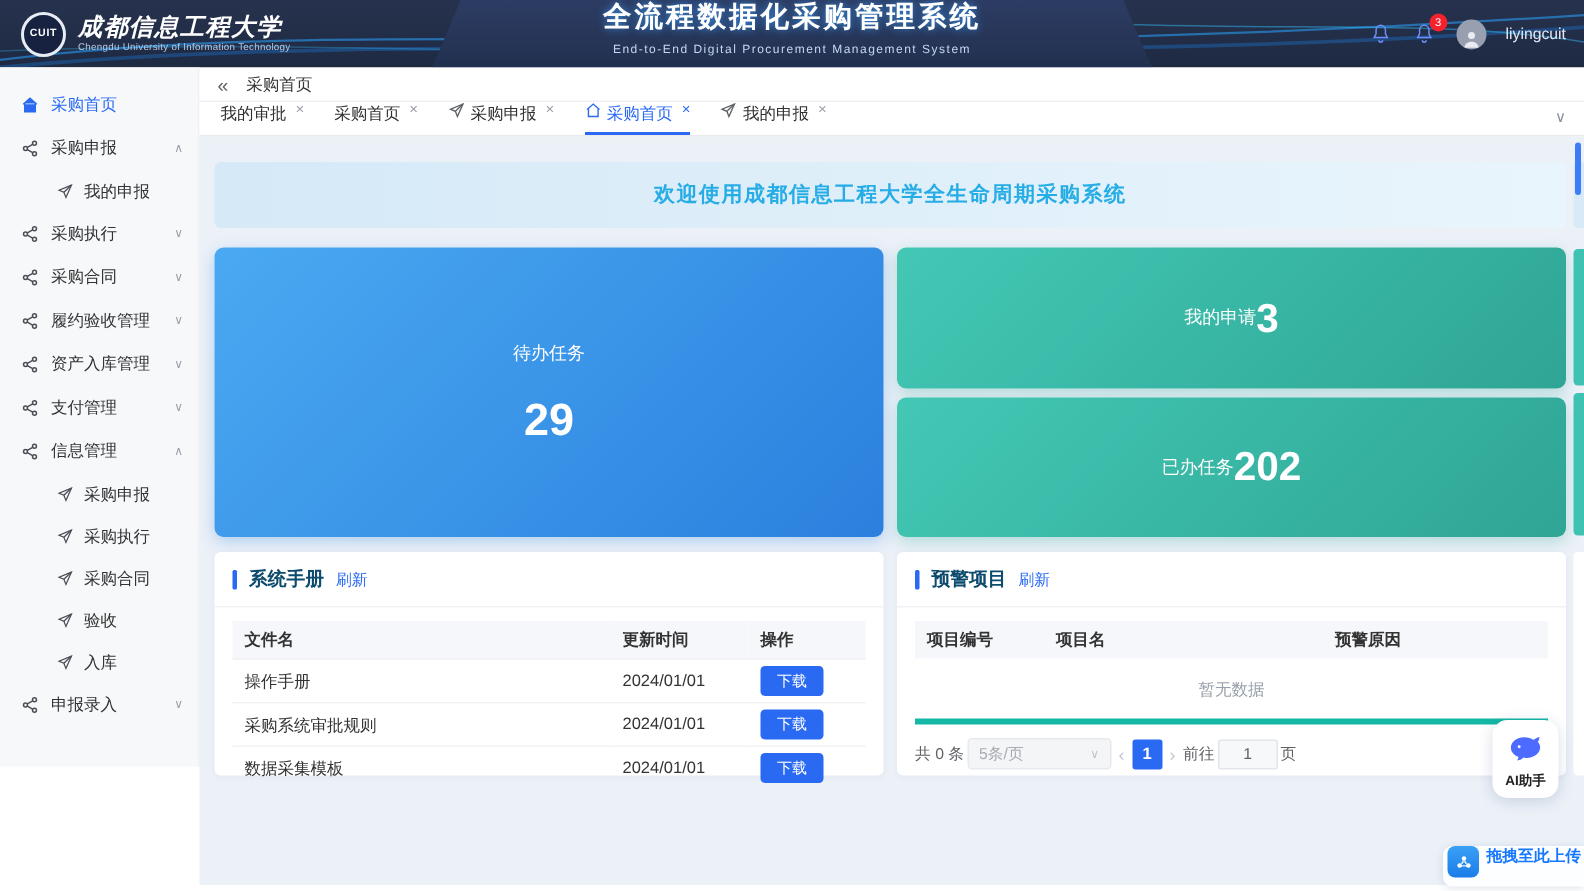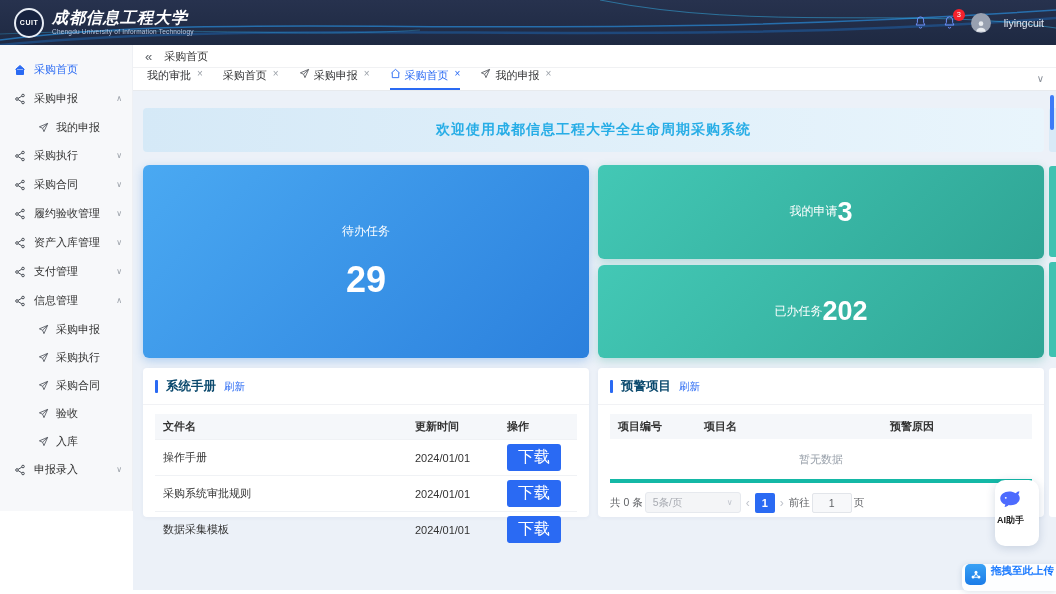--- a/index.html
+++ b/index.html
@@ -55,49 +55,49 @@
   .scroll-area { position:relative; flex:1; background:#ecf1f8; padding:17px 12px 0 10px; overflow:hidden; }
 
   .welcome { height:44px; border-radius:4px; background:linear-gradient(90deg,#d5e9f7 0%,#e9f5fc 100%); display:flex; align-items:center; justify-content:center; margin-bottom:13px; }
   .welcome-text { color:#27ade6; font-size:14px; font-weight:bold; letter-spacing:1px; }
 
   .cards-row { display:flex; gap:9px; height:193px; margin-bottom:10px; }
   .card-big { flex:1; border-radius:6px; background:linear-gradient(135deg,#4aa9f2 0%,#2b80dd 100%); box-shadow:0 3px 10px rgba(43,128,221,.3); display:flex; flex-direction:column; align-items:center; justify-content:center; color:#fff; cursor:pointer; }
   .cards-col { flex:1; display:flex; flex-direction:column; gap:6px; }
   .card-teal { flex:1; border-radius:6px; background:linear-gradient(135deg,#43c8b5 0%,#2fa595 100%); box-shadow:0 3px 10px rgba(47,165,149,.3); display:flex; flex-direction:row; align-items:center; justify-content:center; color:#fff; cursor:pointer; }
   .stat-label { font-size:12px; }
-  .stat-value { font-size:36px; font-weight:bold; margin-top:20px; line-height:1.1; }
+  .stat-value { font-size:30px; font-weight:bold; margin-top:20px; line-height:1.1; }
   .card-teal .stat-value { font-size:27px; margin-top:2px; }
 
   .panels-row { display:flex; gap:9px; height:149px; }
   .panel { flex:1; background:#fff; border-radius:4px; padding:10px 12px; box-shadow:0 1px 4px rgba(30,60,110,.05); min-width:0; }
   .panel-head { display:flex; align-items:center; gap:8px; padding-bottom:9px; margin:0 -12px; padding-left:12px; padding-right:12px; border-bottom:1px solid #f1f2f5; }
   .accent-bar { width:3px; height:13px; background:#2a6af3; border-radius:1px; }
   .panel-title { font-size:12.5px; font-weight:bold; color:#0c4a6e; }
   .refresh-link { font-size:10.5px; color:#2a6af3; cursor:pointer; }
 
   table.mtable { width:100%; border-collapse:collapse; font-size:11px; margin-top:9px; }
   table.mtable th { background:#f5f7fa; color:#333; font-weight:bold; text-align:left; padding:5px 8px; }
   table.mtable td { padding:4px 8px; color:#333; border-top:1px solid #f0f2f5; }
   .col-date { width:92px; } .col-op { width:78px; }
-  .dl-btn { background:#2a6af3; color:#fff; border:none; font-size:16px; padding:3px 11px; border-radius:3px; cursor:pointer; }
+  .dl-btn { background:#2a6af3; color:#fff; border:none; font-size:10px; padding:3px 11px; border-radius:3px; cursor:pointer; }
 
   .wtable-head { display:flex; font-size:11px; font-weight:bold; color:#333; background:#f5f7fa; margin-top:9px; }
   .wtable-head > div { padding:5px 8px; }
   .wh-id { width:86px; } .wh-name { width:186px; } .wh-reason { flex:1; }
   .wtable-empty { height:44px; display:flex; align-items:center; justify-content:center; font-size:11px; color:#98a0aa; border-bottom:4px solid #14b8a6; }
   .pager { display:flex; align-items:center; gap:2px; margin-top:9px; font-size:10.5px; color:#606266; }
   .psel { width:96px; height:21px; background:#f4f5f7; border:1px solid #e6e9ee; border-radius:3px; color:#a8abb2; display:flex; align-items:center; justify-content:space-between; padding:0 7px; cursor:pointer; }
   .psel .pschev { font-size:8px; color:#c0c4cc; }
   .pbtn { color:#c0c4cc; font-size:12px; cursor:pointer; padding:0 3px; }
   .pcur { width:20px; height:20px; background:#2a6af3; color:#fff; border-radius:2px; display:flex; align-items:center; justify-content:center; font-size:11px; font-weight:bold; cursor:pointer; }
   .goto-input { width:40px; height:20px; border:1px solid #e2e5ea; background:#f7f8fa; border-radius:2px; text-align:center; font-size:10.5px; color:#606266; }
 
   
-  .ai-btn { position:absolute; right:17px; top:480px; width:44px; background:#fff; border-radius:10px; box-shadow:0 2px 10px rgba(30,60,110,.18); padding:6px 2px 19px; display:flex; flex-direction:column; gap:2px; cursor:pointer; z-index:6; }
+  .ai-btn { position:absolute; right:17px; top:480px; width:44px; background:#fff; border-radius:10px; box-shadow:0 2px 10px rgba(30,60,110,.18); padding:6px 2px 5px; display:flex; flex-direction:column; align-items:center; gap:2px; cursor:pointer; z-index:6; }
   .ai-btn svg { width:26px; height:26px; }
   .ai-label { font-size:9px; font-weight:bold; color:#222; }
   .upload-bar { position:absolute; right:0; bottom:3px; height:27px; width:94px; background:#fdfeff; border-radius:6px 0 0 6px; box-shadow:0 1px 6px rgba(30,60,110,.15); display:flex; align-items:flex-start; gap:5px; padding-left:3px; overflow:hidden; cursor:pointer; z-index:6; }
   .upload-icon { width:21px; height:21px; border-radius:5px; background:linear-gradient(180deg,#39a1f5,#1b7ce8); flex:none; display:flex; align-items:center; justify-content:center; }
   .upload-icon svg { width:14px; height:14px; }
   .upload-label { font-size:10.5px; font-weight:bold; color:#1677ff; white-space:nowrap; }
 
   
   .sliver { position:absolute; right:0; width:7px; border-radius:3px 0 0 3px; z-index:4; }
   .sliver-banner { top:108px; height:44px; background:#d8eaf7; }
@@ -120,20 +120,24 @@
       <path d="M0 34 C 200 26, 300 38, 420 30" stroke="#35c4ff" stroke-width="1" fill="none" opacity="0.3"></path>
     </svg>
     <div class="logo-wrap">
       <div class="logo-circle">
         <span>CUIT</span>
       </div>
       <div>
         <div class="uni-cn">成都信息工程大学</div>
         <div class="uni-en">Chengdu University of Information Technology</div>
       </div>
+    </div>
+    <div class="header-center">
+      <div class="sys-title">全流程数据化采购管理系统</div>
+      <div class="sys-sub">End-to-End Digital Procurement Management System</div>
     </div>
     <div class="header-right">
       <div class="hicon">
         <svg viewBox="0 0 24 24">
             <path d="M12 3a5 5 0 0 0-5 5v4l-2 4h14l-2-4V8a5 5 0 0 0-5-5z"></path>
             <path d="M10 19a2 2 0 0 0 4 0"></path>
           </svg>
       </div>
       <div class="hicon">
         <svg viewBox="0 0 24 24">

